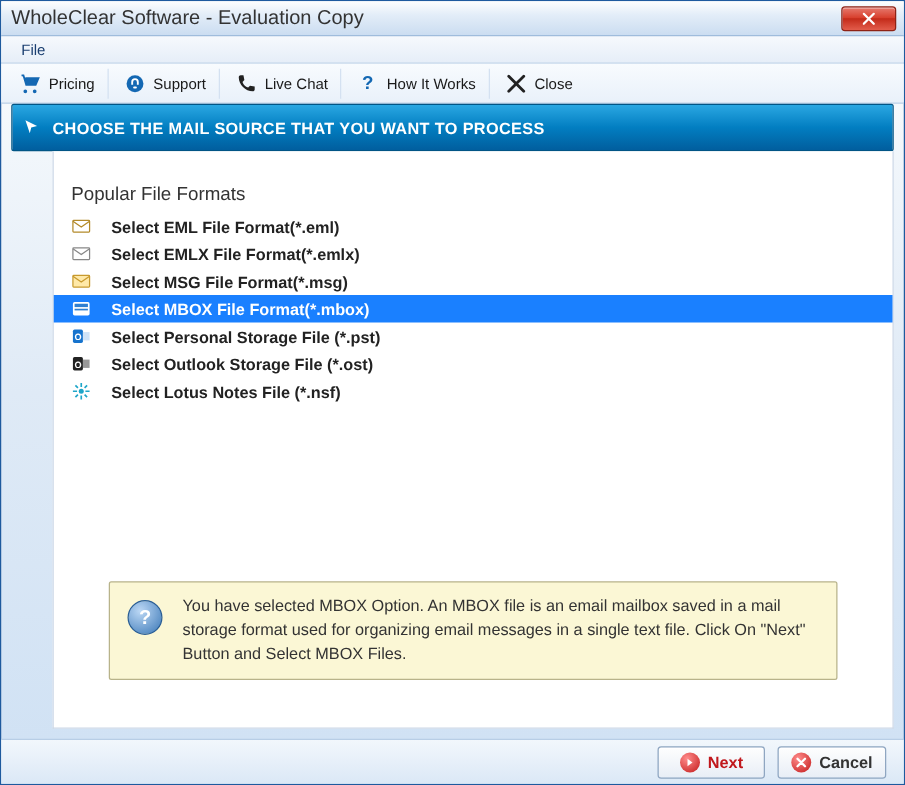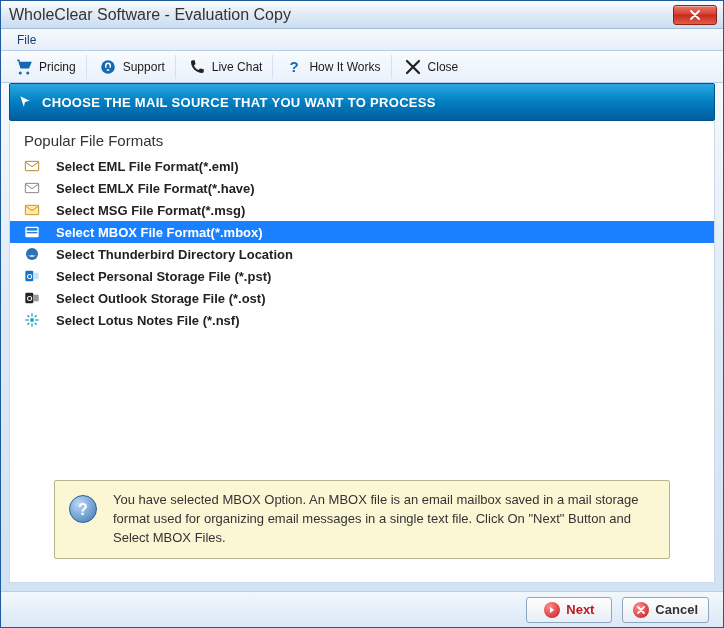--- a/index.html
+++ b/index.html
@@ -107,21 +107,22 @@
   .banner .pointer {
     width: 18px; height: 18px; display: inline-flex; align-items:center; justify-content:center;
   }
   .panel {
     flex: 1;
     background: #fff;
     border: 1px solid #cbd8e8;
     border-top: none;
     display: flex;
     flex-direction: column;
-    padding: 5px 0;
+    padding: 20px 0;
+    margin-left: 33px;
   }
   .group-label {
     padding: 6px 14px 6px 14px;
     font-size: 15px;
     color: #333;
   }
   .format-list {
     display: flex;
     flex-direction: column;
   }
@@ -292,21 +293,21 @@
           <span>Select EML File Format(*.eml)</span>
         </div>
 
         <div class="format-item">
           <span class="fi-icon">
             <svg width="16" height="16" viewBox="0 0 24 24">
                 <rect x="2" y="5" width="20" height="14" rx="1" fill="#fff" stroke="#888" stroke-width="1.5"></rect>
                 <path d="M2 6l10 7 10-7" stroke="#888" stroke-width="1.5" fill="none"></path>
               </svg>
           </span>
-          <span>Select EMLX File Format(*.have)</span>
+          <span>Select EMLX File Format(*.emlx)</span>
         </div>
 
         <div class="format-item">
           <span class="fi-icon">
             <svg width="16" height="16" viewBox="0 0 24 24">
                 <rect x="2" y="5" width="20" height="14" rx="1" fill="#ffe9a8" stroke="#c89a2e" stroke-width="1.5"></rect>
                 <path d="M2 6l10 7 10-7" stroke="#c89a2e" stroke-width="1.5" fill="none"></path>
               </svg>
           </span>
           <span>Select MSG File Format(*.msg)</span>
@@ -316,29 +317,20 @@
           <span class="fi-icon">
             <svg width="16" height="16" viewBox="0 0 24 24">
                 <rect x="2" y="4" width="20" height="16" rx="2" fill="#fff"></rect>
                 <rect x="4" y="6" width="16" height="4" fill="#2f7fd1"></rect>
                 <rect x="4" y="12" width="16" height="2" fill="#2f7fd1"></rect>
               </svg>
           </span>
           <span>Select MBOX File Format(*.mbox)</span>
         </div>
 
-        <div class="format-item">
-          <span class="fi-icon">
-            <svg width="16" height="16" viewBox="0 0 24 24">
-                <circle cx="12" cy="12" r="9" fill="#2b6fb5"></circle>
-                <path d="M6 13c2 4 10 4 12 0-2 2-4 2-6 0-2 2-4 2-6 0z" fill="#fff"></path>
-              </svg>
-          </span>
-          <span>Select Thunderbird Directory Location</span>
-        </div>
 
         <div class="format-item">
           <span class="fi-icon">
             <svg width="16" height="16" viewBox="0 0 24 24">
                 <rect x="2" y="4" width="12" height="16" rx="2" fill="#1673cd"></rect>
                 <text x="4" y="17" font-size="11" fill="#fff" font-weight="bold">O</text>
                 <rect x="14" y="7" width="8" height="10" fill="#cfe3f7"></rect>
               </svg>
           </span>
           <span>Select Personal Storage File (*.pst)</span>

